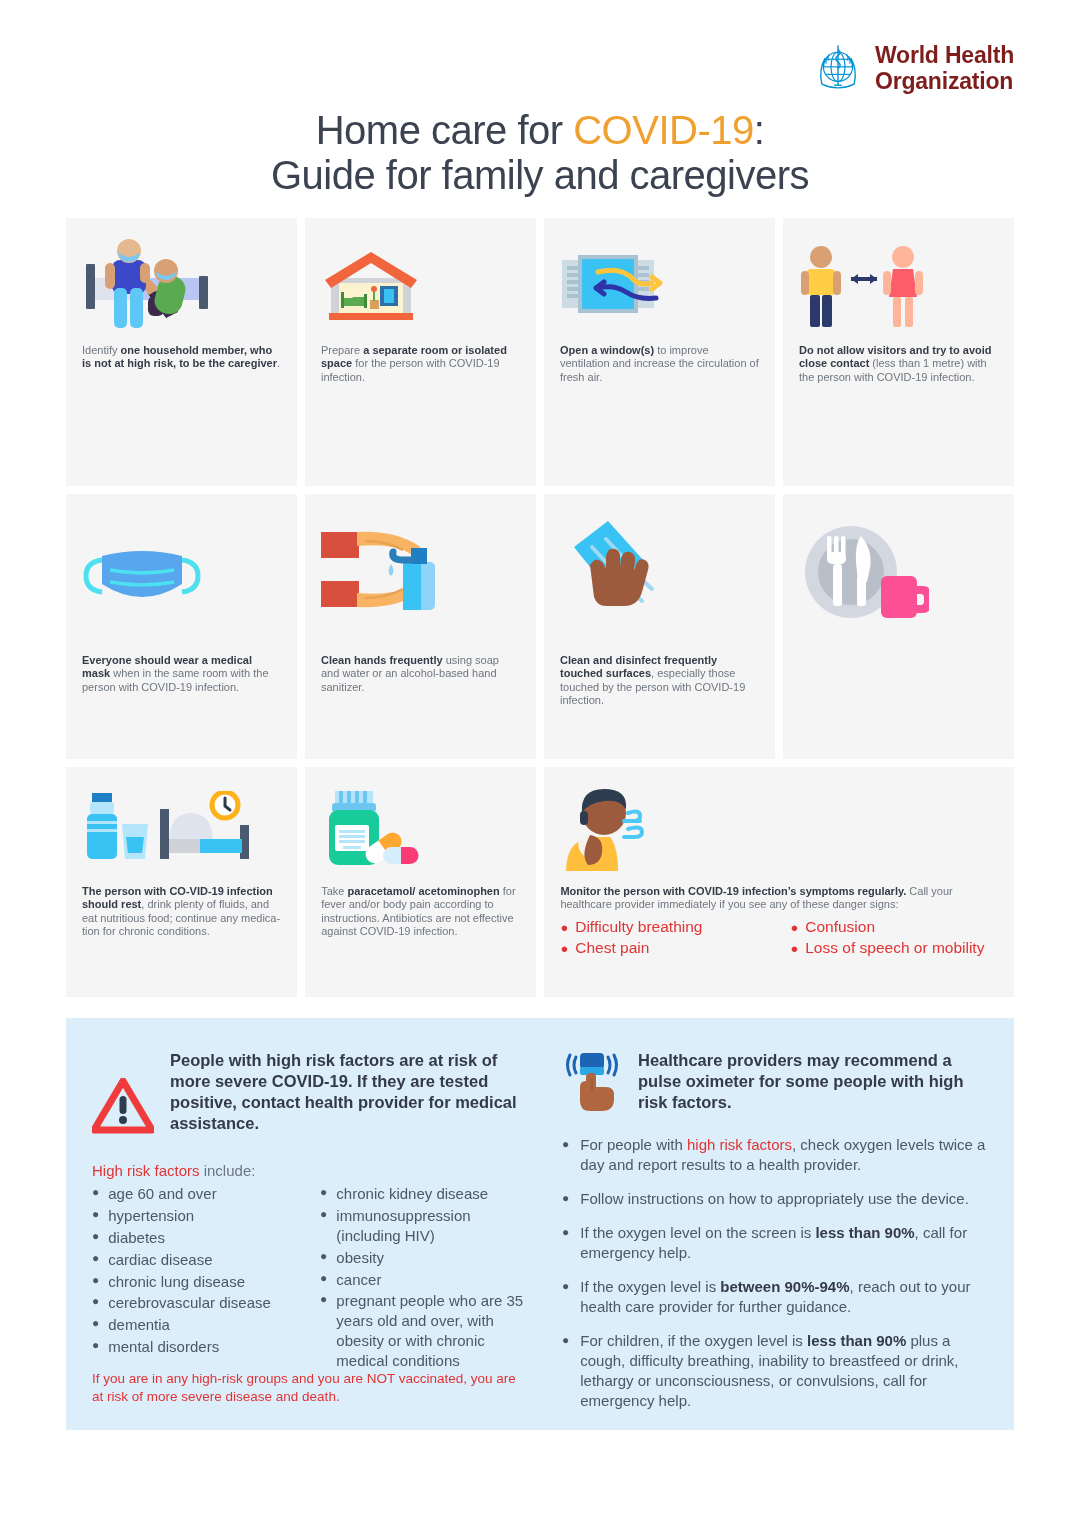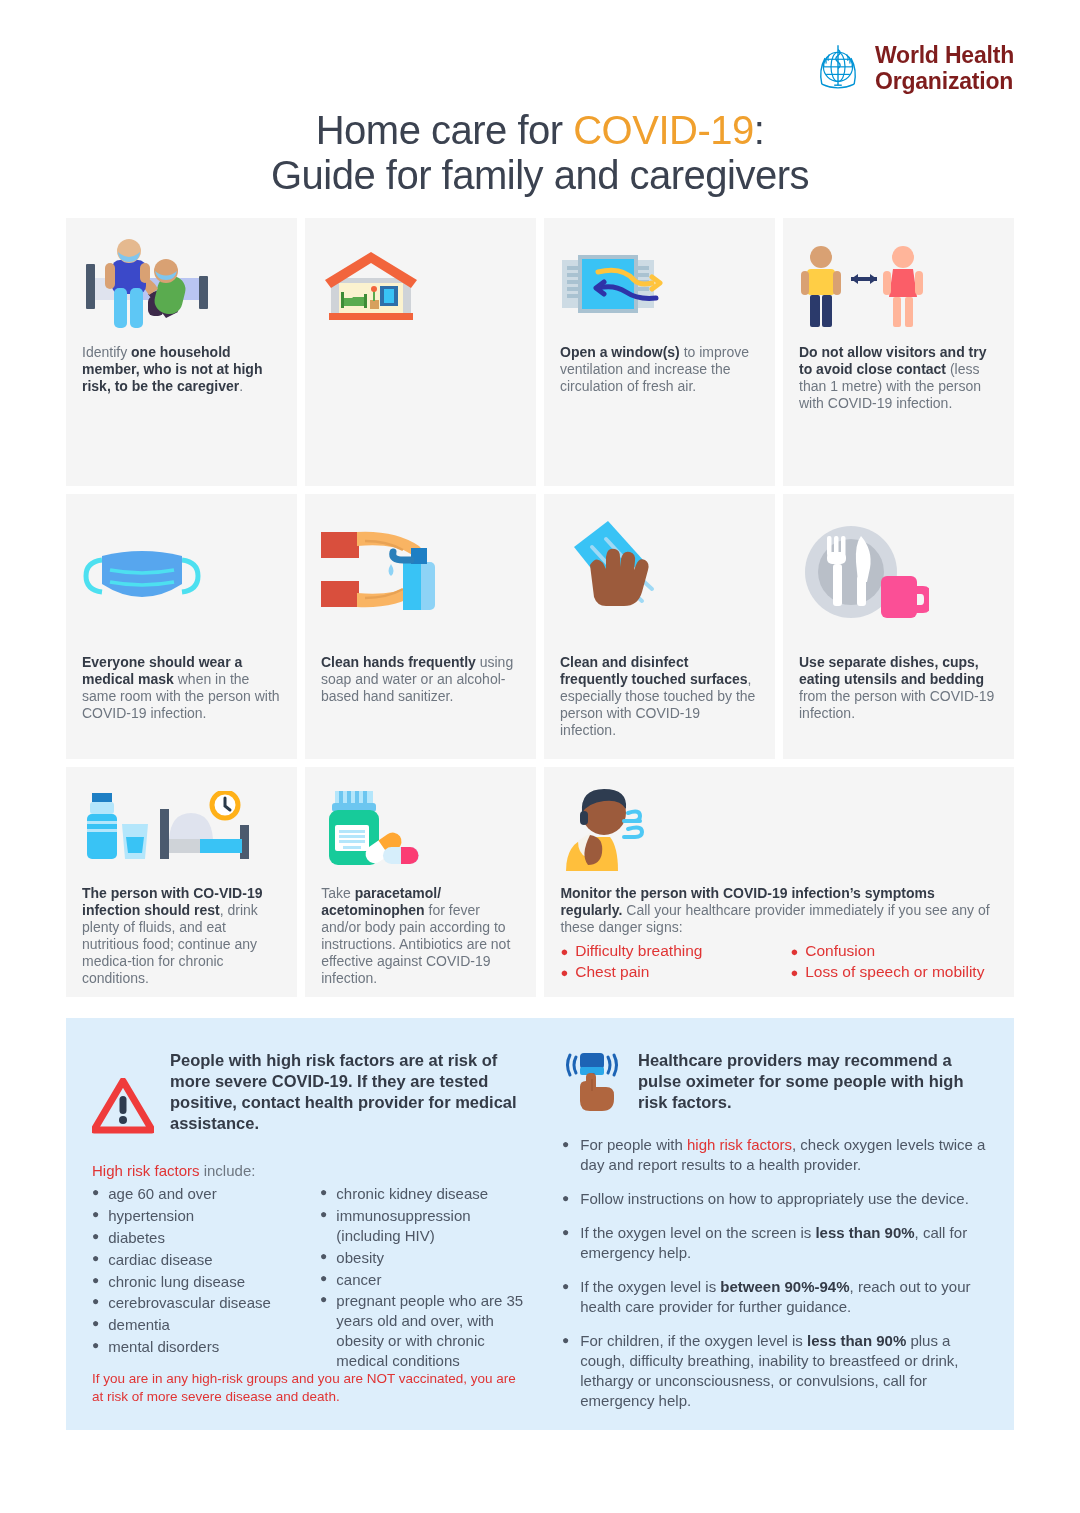--- a/index.html
+++ b/index.html
@@ -41,21 +41,21 @@
   .r1 .card { height:268px; }
   .r2 .card { height:265px; }
   .r3 .card { height:230px; }
 
   .icon-area { height:96px; display:flex; align-items:flex-end; }
   .r2 .icon-area { height:132px; align-items:center; }
   .r3 .icon-area { height:88px; display:flex; align-items:flex-end; }
 
   .card-text {
     margin-top:14px;
-    font-size:14px;
+    font-size:11px;
     line-height:1.22;
     color:#6e7680;
   }
   .r2 .card-text { margin-top:12px; }
   .card-text b { color:#343b47; font-weight:bold; }
 
   
   .danger-list {
     margin-top:6px;
     display:flex;
@@ -195,20 +195,21 @@
           <rect x="21" y="47" width="24" height="9" fill="#5aab4f"></rect>
           <rect x="22" y="43" width="10" height="5" rx="1.5" fill="#fbf2cf"></rect>
           <rect x="20" y="42" width="3" height="16" fill="#3e8c37"></rect>
           <rect x="43" y="44" width="3" height="14" fill="#3e8c37"></rect>
 
           <rect x="49" y="50" width="9" height="9" fill="#d7a05d"></rect>
           <rect x="52" y="40" width="2" height="11" fill="#5aab4f"></rect>
           <circle cx="53" cy="39" r="3" fill="#f2643c"></circle>
         </svg>
       </div>
+      <div class="card-text">Prepare <b>a separate room or isolated space</b> for the person with COVID-19 infection.</div>
     </div>
 
     <div class="card w1">
       <div class="icon-area">
         <svg width="110" height="80" viewBox="0 0 110 80">
           <rect x="2" y="10" width="22" height="48" fill="#cddbe4"></rect>
           <rect x="72" y="10" width="22" height="48" fill="#cddbe4"></rect>
           <g fill="#a9c2d1">
             <rect x="7" y="16" width="12" height="4"></rect>
               <rect x="7" y="23" width="12" height="4"></rect>
@@ -322,21 +323,20 @@
             <rect x="28" y="28" width="19" height="12" rx="5"></rect>
           </g>
 
           <path d="M62 12 q12 14 9 32 l-3 14 -9 0 -2 -20 q-1 -18 5 -26 z" fill="#ffffff"></path>
           <rect x="58" y="52" width="9" height="30" rx="3" fill="#ffffff"></rect>
 
           <rect x="82" y="52" width="36" height="42" rx="6" fill="#fb4f96"></rect>
           <path d="M116 62 l8 0 q8 0 8 9 l0 9 q0 9 -8 9 l-8 0 0 -8 6 0 q3 0 3 -4 l0 -3 q0 -4 -3 -4 l-6 0 z" fill="#fb4f96"></path>
         </svg>
       </div>
-      <div class="card-text"><b>Use separate dishes, cups, eating utensils and bedding</b> from the person with COVID-19 infection.</div>
     </div>
   </div>
 
   <div class="row r3">
 
     <div class="card w1">
       <div class="icon-area">
         <svg width="170" height="80" viewBox="0 0 170 80">
 
           <rect x="10" y="2" width="20" height="9" fill="#1e7fc4"></rect>

